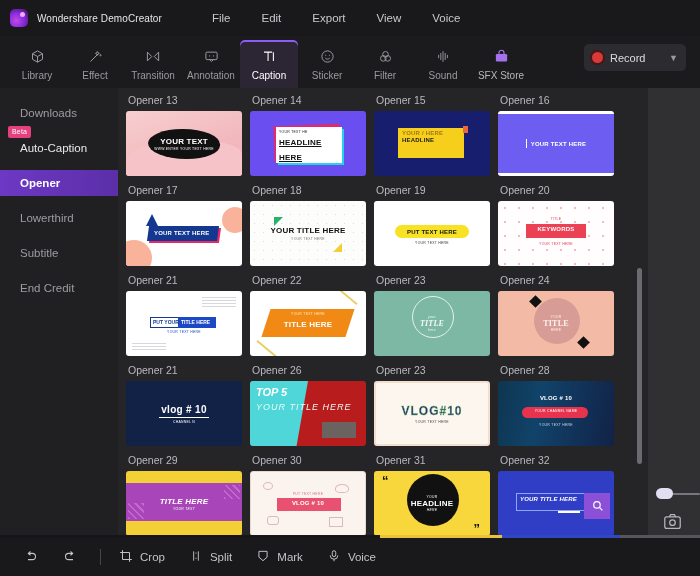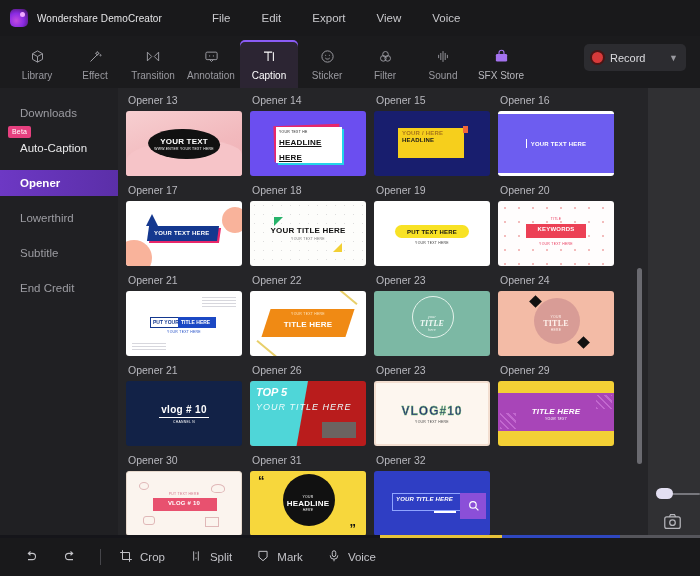--- a/index.html
+++ b/index.html
@@ -442,20 +442,29 @@
         <div class="cell">
           <div class="cell-label">Opener 23</div>
           <div class="thumb" style="background:#fdf6ef;border:2px solid #f3ded0;">
             <div class="t-center" style="color:#2b2f7a;">
               <span style="font-size:12px;font-weight:bold;letter-spacing:1px;-webkit-text-stroke:0.4px #6cc06c;">VLOG#10</span>
               <span class="tiny" style="margin-top:2px;color:#444;">YOUR TEXT HERE</span>
             </div>
           </div>
         </div>
 
+        <div class="cell">
+          <div class="cell-label">Opener 28</div>
+          <div class="thumb" style="background:linear-gradient(100deg,#0e3550 0%,#11436a 35%,#122247 100%);">
+            <div style="position:absolute;left:0;right:0;top:14px;text-align:center;color:#fff;" class="sm">VLOG # 10</div>
+            <div style="position:absolute;left:24px;top:26px;width:66px;height:11px;background:#e8334f;border-radius:6px;"></div>
+            <div style="position:absolute;left:0;right:0;top:28px;text-align:center;color:#fff;" class="tiny">YOUR CHANNEL NAME</div>
+            <div style="position:absolute;left:0;right:0;top:42px;text-align:center;color:#cfd9e6;" class="tiny">YOUR TEXT HERE</div>
+          </div>
+        </div>
 
         <div class="cell">
           <div class="cell-label">Opener 29</div>
           <div class="thumb" style="background:#f3d035;">
             <div style="position:absolute;left:0;top:12px;width:100%;height:38px;background:#a845b8;"></div>
             <div style="position:absolute;left:2px;top:32px;width:16px;height:16px;background:repeating-linear-gradient(45deg,#c268cf 0 2px,transparent 2px 5px);"></div>
             <div style="position:absolute;right:2px;top:14px;width:16px;height:14px;background:repeating-linear-gradient(45deg,#c268cf 0 2px,transparent 2px 5px);"></div>
             <div class="t-center" style="color:#fff;">
               <span class="md" style="font-style:italic;">TITLE HERE</span>
               <span class="tiny" style="font-style:italic;margin-top:1px;">YOUR TEXT</span>

